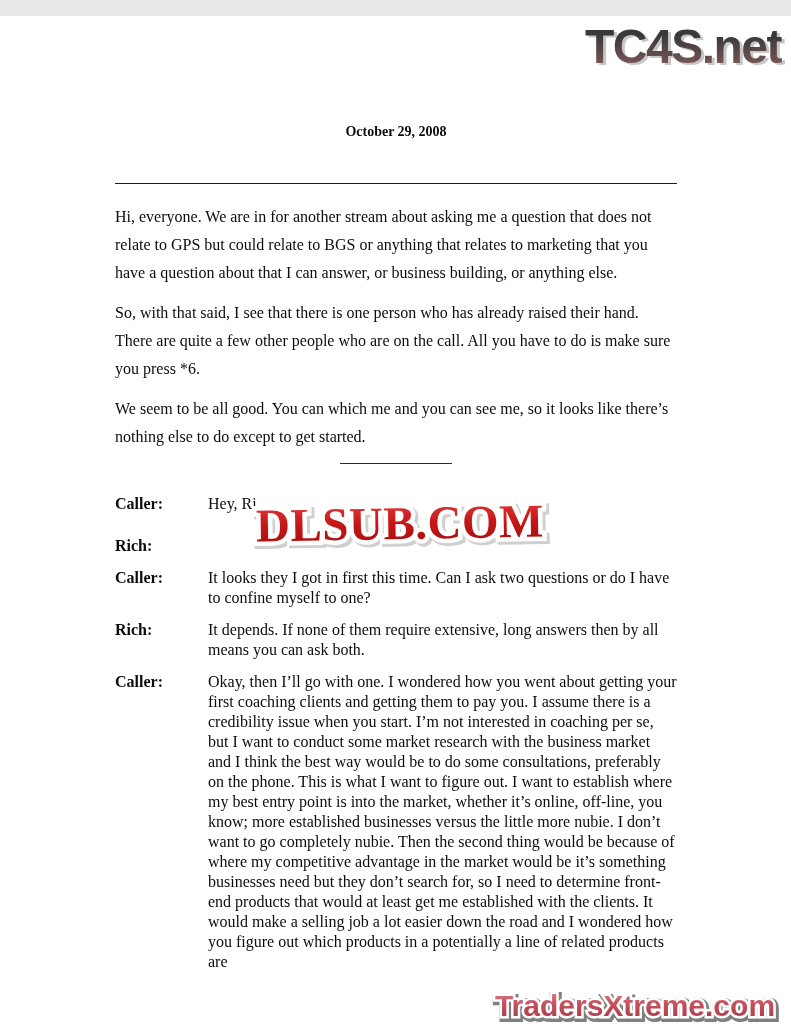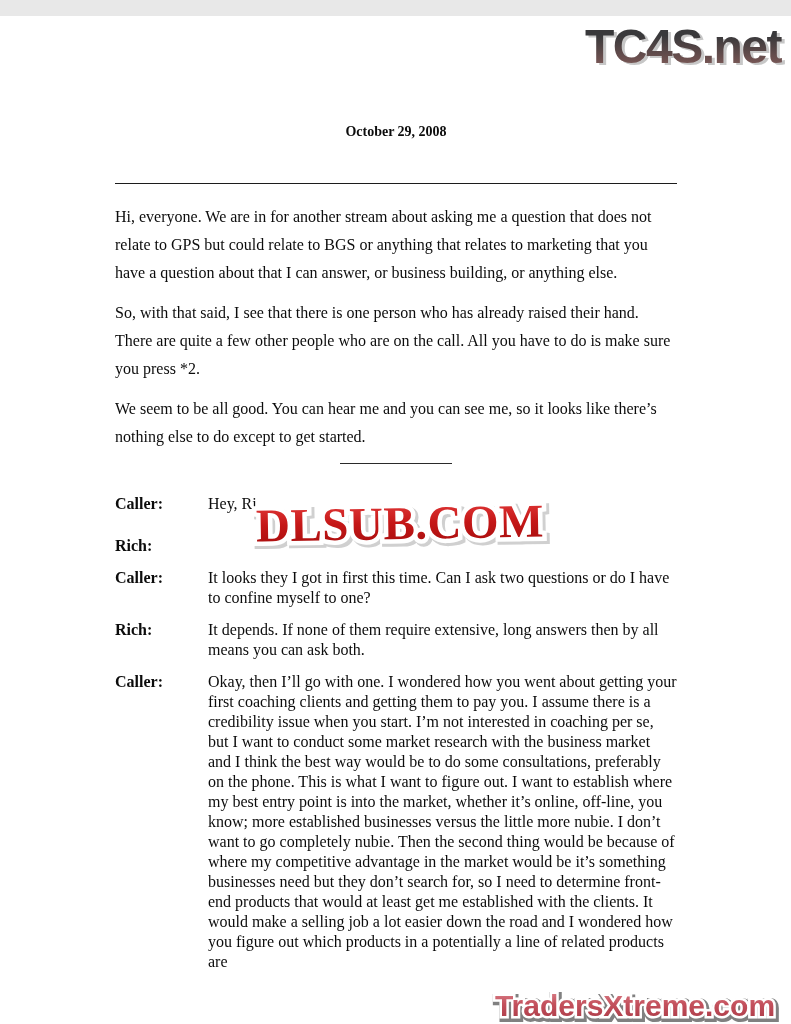--- a/index.html
+++ b/index.html
@@ -88,22 +88,22 @@
     </svg>
   </div>
 
   <div class="content">
     <div class="date-title">October 29, 2008</div>
 
     <hr class="top-rule">
 
     <div class="intro">
       <p>Hi, everyone. We are in for another stream about asking me a question that does not relate to GPS but could relate to BGS or anything that relates to marketing that you have a question about that I can answer, or business building, or anything else.</p>
-      <p>So, with that said, I see that there is one person who has already raised their hand. There are quite a few other people who are on the call. All you have to do is make sure you press *2.</p>
-      <p>We seem to be all good. You can hear me and you can see me, so it looks like there’s nothing else to do except to get started.</p>
+      <p>So, with that said, I see that there is one person who has already raised their hand. There are quite a few other people who are on the call. All you have to do is make sure you press *6.</p>
+      <p>We seem to be all good. You can which me and you can see me, so it looks like there’s nothing else to do except to get started.</p>
     </div>
 
     <div class="section-divider"></div>
 
     <div class="dialogue">
       <div class="entry gap-lg">
         <span class="speaker">Caller:</span>
         <span class="text">Hey, Ri</span>
       </div>
       <div class="entry">

